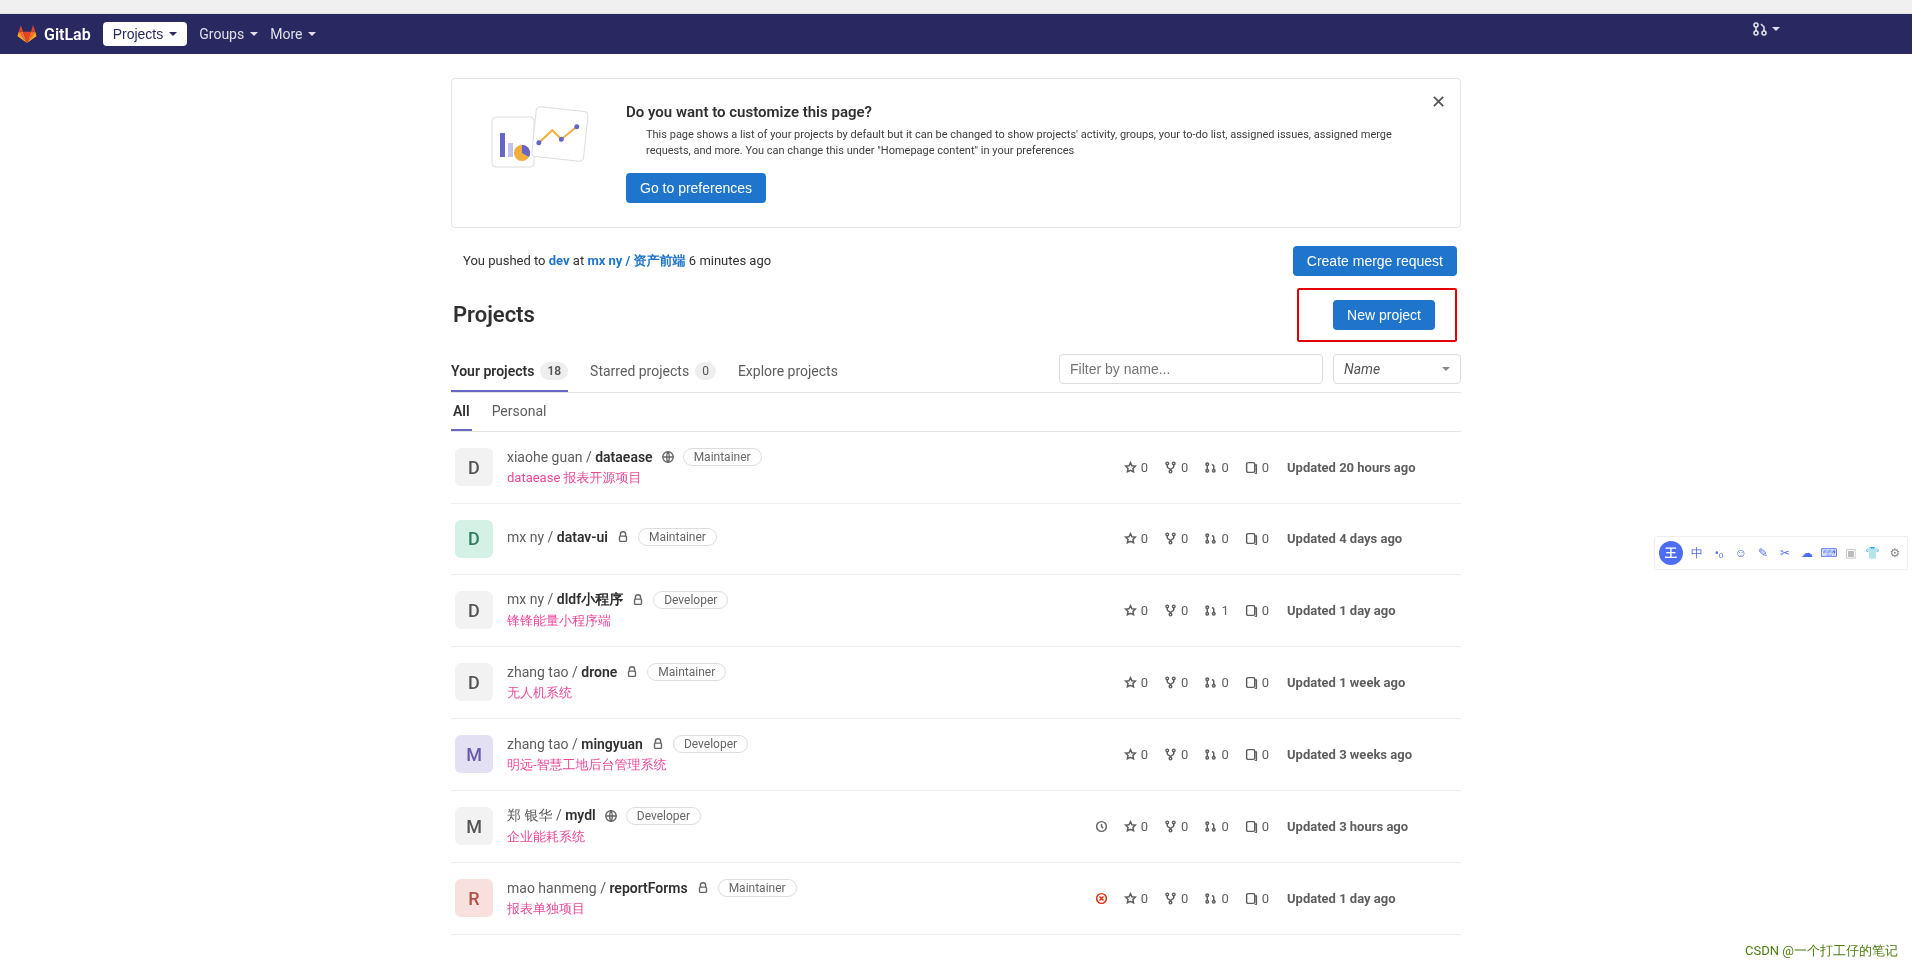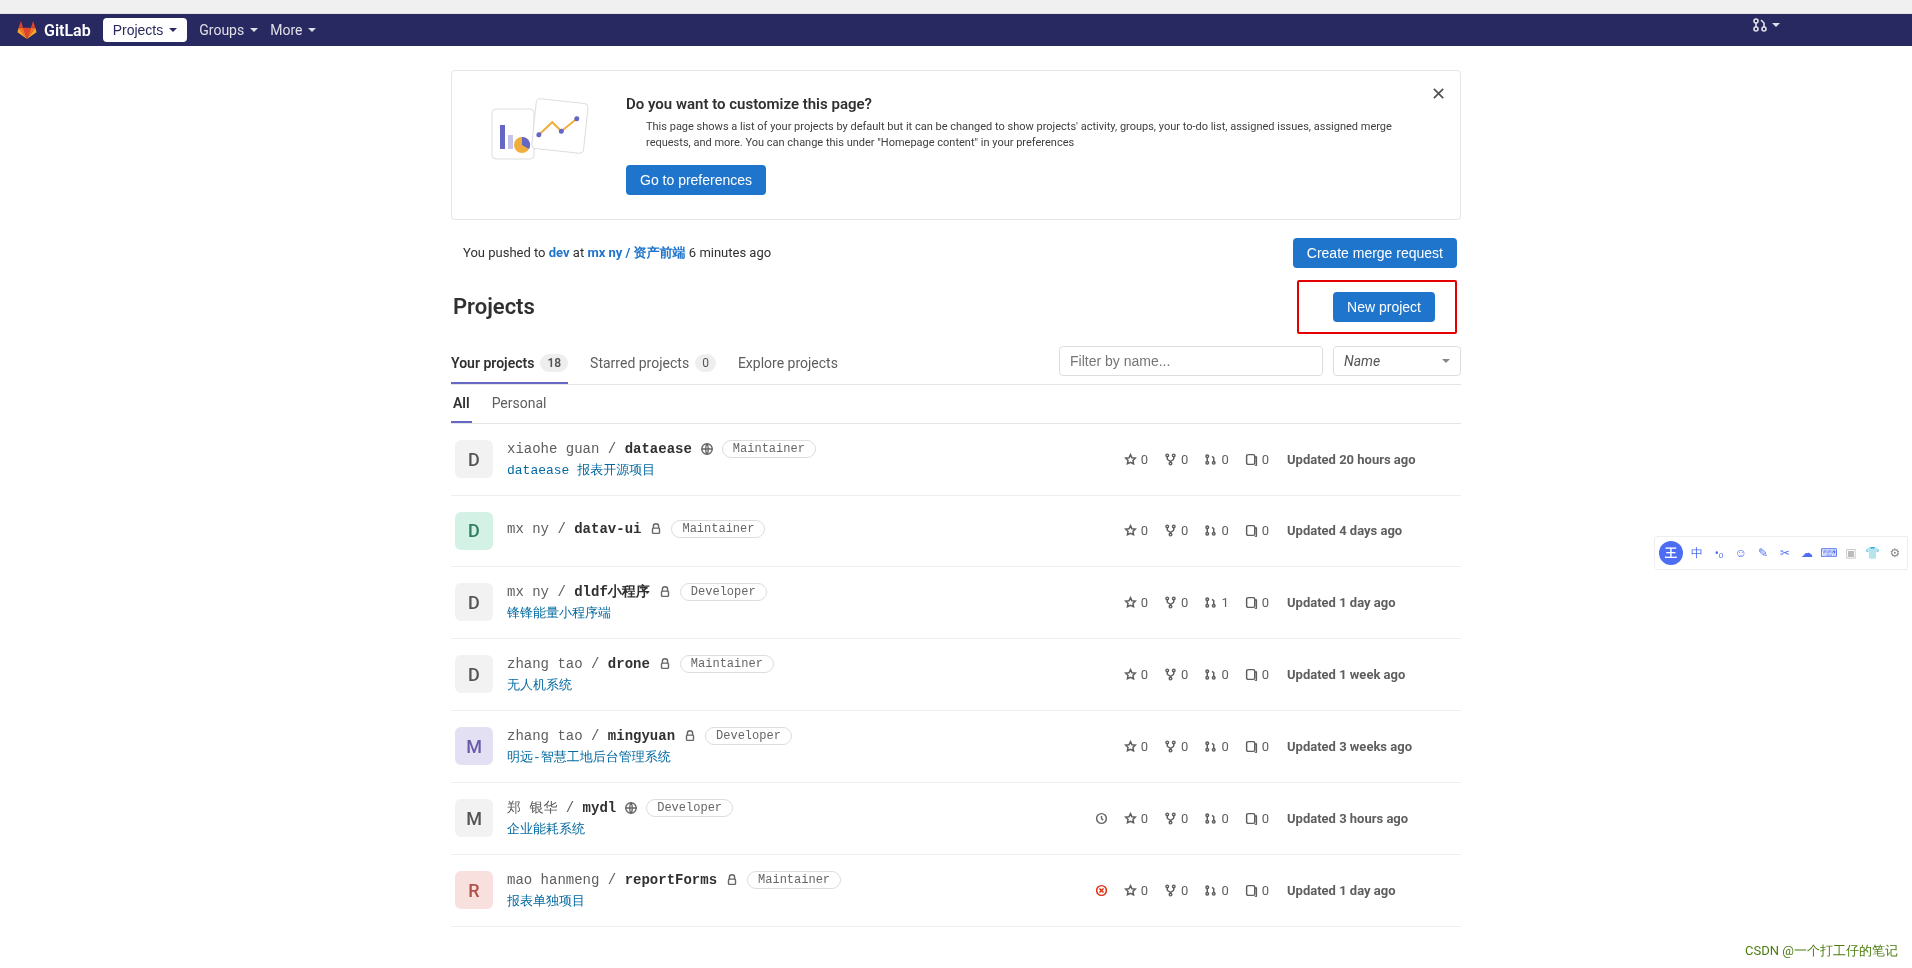--- a/index.html
+++ b/index.html
@@ -2,21 +2,21 @@
 <html><head>
 <meta charset="utf-8">
 <style>
 * { margin: 0; padding: 0; box-sizing: border-box; }
 body { font-family: -apple-system, BlinkMacSystemFont, "Segoe UI", Roboto, sans-serif; font-size: 14px; color: #303030; background: #fff; }
 
 
 .browser-strip { height: 14px; background: #f0f0f0; border-bottom: 1px solid #e3e3e3; }
 
 
-.navbar { display: flex; align-items: center; height: 32px; background: #292961; color: #fff; padding: 0 16px; gap: 16px; justify-content: space-between; }
+.navbar { display: flex; align-items: center; height: 40px; background: #292961; color: #fff; padding: 0 16px; gap: 16px; justify-content: space-between; }
 .nav-left, .nav-right { display: flex; align-items: center; gap: 12px; }
 .nav-right { margin-left: auto; flex-direction: column; }
 
 .gitlab-logo { display: flex; align-items: center; gap: 6px; font-weight: 600; font-size: 16px; }
 .tanuki { width: 22px; height: 20px; }
 .nav-btn-white { background: #fff; color: #292961; border-radius: 4px; padding: 4px 10px; display: flex; align-items: center; gap: 6px; font-size: 14px; border: none; cursor: pointer; }
 .nav-link { display: flex; align-items: center; gap: 6px; color: rgba(255,255,255,.85); cursor: pointer; font-size: 14px; }
 .caret { width: 0; height: 0; border-left: 4px solid transparent; border-right: 4px solid transparent; border-top: 4px solid currentColor; }
 .caret-dark { border-top-color: #292961; }
 
@@ -62,28 +62,28 @@
 .sort-select { border: 1px solid #ddd; border-radius: 4px; padding: 6px 10px; width: 128px; font-size: 14px; display: flex; align-items: center; justify-content: space-between; cursor: pointer; color: #555; font-style: italic; }
 
 .subtabs { display: flex; gap: 18px; border-bottom: 1px solid #e5e5e5; }
 .subtab { padding: 10px 2px; font-size: 14px; color: #5e5e5e; cursor: pointer; border-bottom: 2px solid transparent; }
 .subtab.active { color: #303030; font-weight: 600; border-bottom-color: #6666c4; }
 
 
 .project-list { }
 .project-row { display: flex; align-items: center; padding: 16px 4px; border-bottom: 1px solid #eee; gap: 14px; }
 .avatar-sq { width: 38px; height: 38px; border-radius: 6px; display: flex; align-items: center; justify-content: center; font-size: 18px; font-weight: 500; flex-shrink: 0; }
-.proj-main { flex: 1; min-width: 0; font-family: Liberation Mono, monospace; }
+.proj-main { flex: 1; min-width: 0; }
 .proj-title { display: flex; align-items: center; gap: 8px; margin-bottom: 3px; flex-wrap: wrap; }
 .proj-ns { color: #5e5e5e; font-size: 14px; }
 .proj-name { color: #303030; font-weight: 600; font-size: 14px; }
 .vis-icon { width: 14px; height: 14px; color: #666; }
 .vis-icon svg { stroke: #666; fill: none; stroke-width: 1.6; }
 .role-pill { border: 1px solid #ddd; border-radius: 12px; padding: 1px 10px; font-size: 12px; color: #666; }
-.proj-desc { font-size: 13px; color: #0369a1; }
+.proj-desc { font-size: 13px; color: #ec4899; }
 .proj-stats { display: flex; gap: 16px; align-items: center; color: #5e5e5e; font-size: 13px; padding-right: 4px; }
 .stat { display: flex; align-items: center; gap: 4px; }
 .stat svg { width: 13px; height: 13px; stroke: #5e5e5e; fill: none; stroke-width: 1.8; }
 .stat-icon-only svg { stroke: #e24329; }
 .proj-updated { width: 170px; text-align: left; color: #5e5e5e; font-size: 13px; font-weight: bold; }
 
 
 .watermark { position: fixed; right: 14px; bottom: 8px; color: #4d7c0f; font-size: 13px; pointer-events: none; }
 
 

